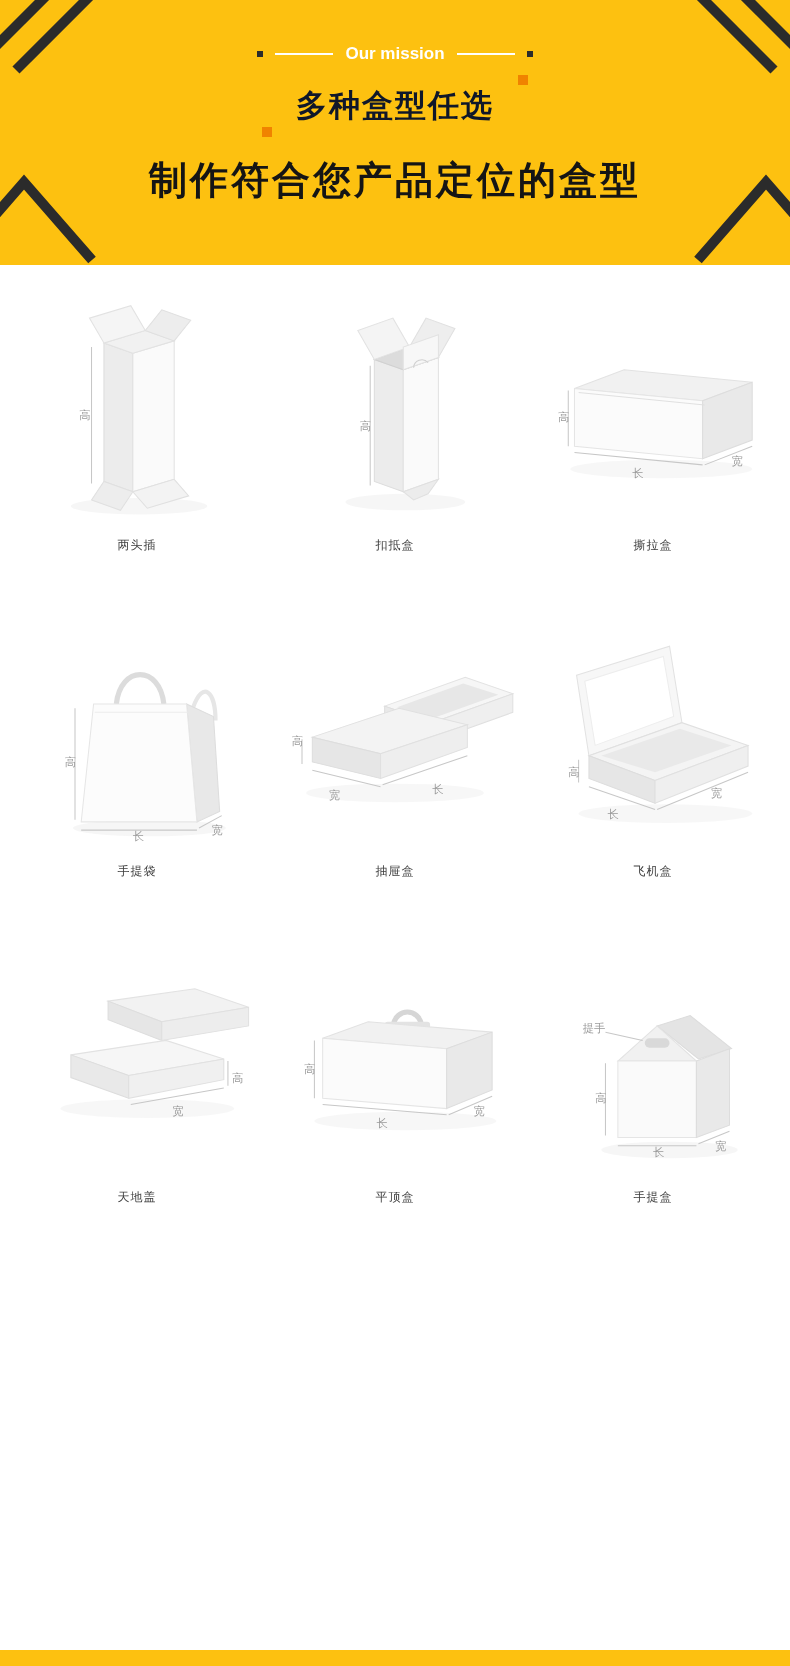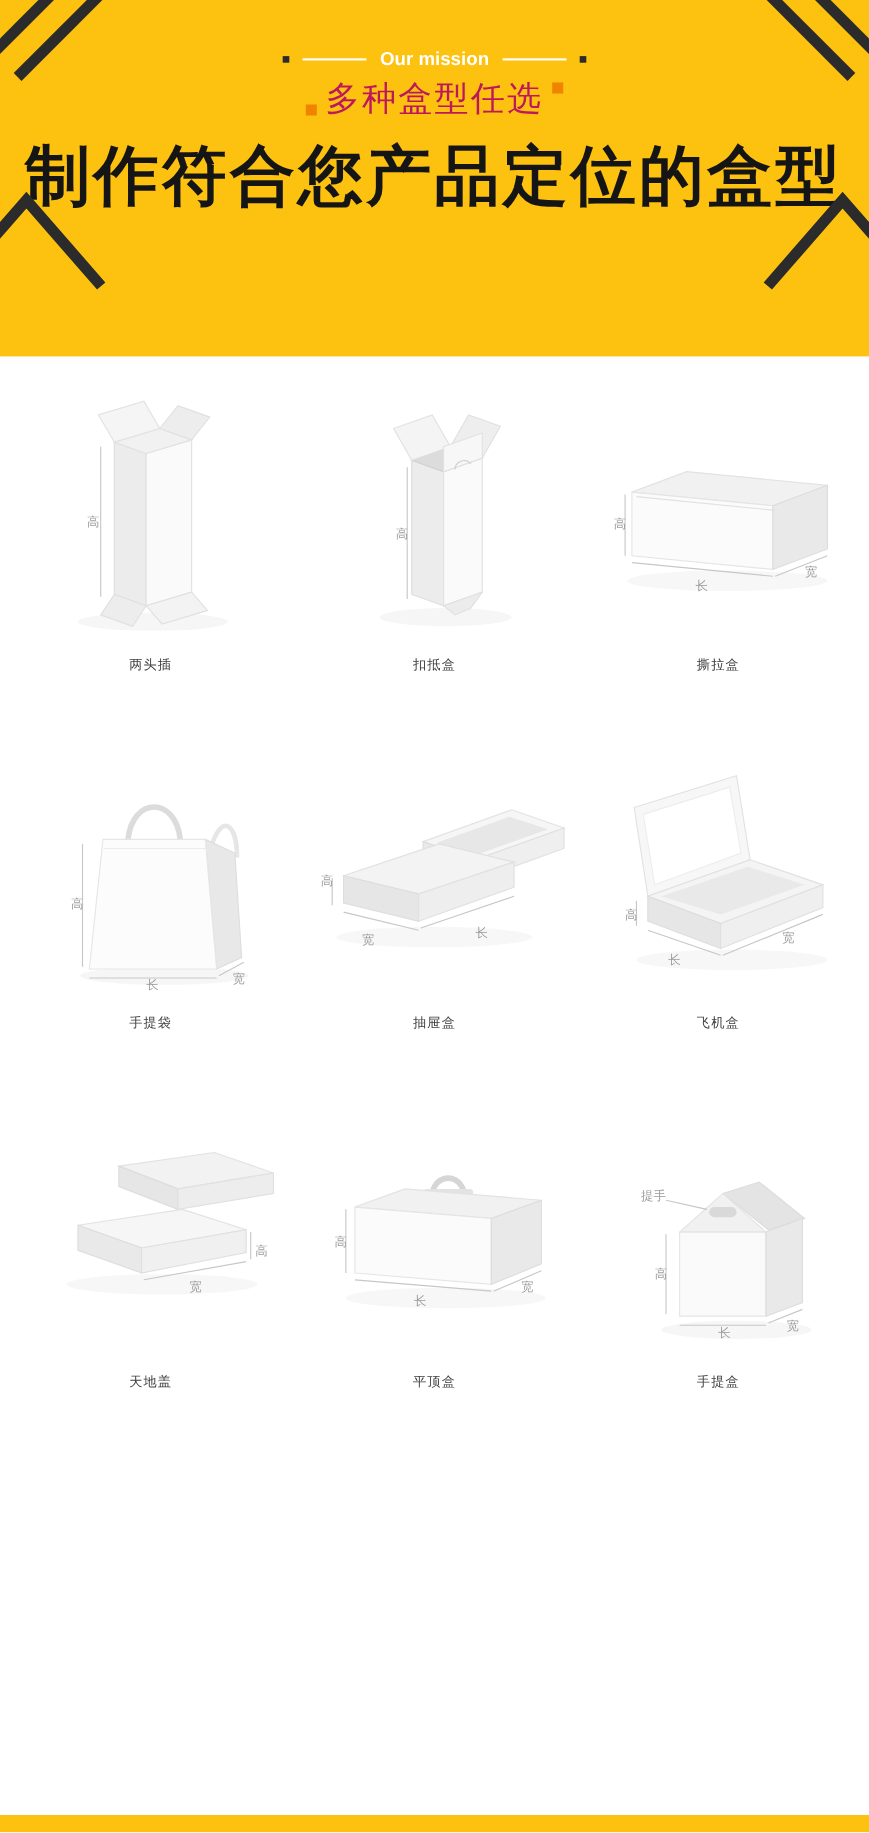--- a/index.html
+++ b/index.html
@@ -1,32 +1,32 @@
 <!DOCTYPE html>
 <html style="--accent: #FDC110; --page-bg: #FFFFFF; --decoration: #2B2B2B; --subtitle-square: #F08300; --mission-text: #FFFFFF; --title-text: #151515; --caption-text: #3E3E3E; --dim-text: #9B9B9B; --dim-line: #C7C7C7;"><head>
 <meta charset="utf-8">
 <style>
   html,body{margin:0;padding:0;background:#ffffff;}
   body{font-family:"Liberation Sans","DejaVu Sans",sans-serif;}
   .page{width:790px;min-height:1666px;margin:0 auto;background:var(--page-bg,#fff);
         display:flex;flex-direction:column;overflow:hidden;}
 
   
-  .hero{position:relative;height:324px;background:var(--accent,#FDC110);
+  .hero{position:relative;height:265px;background:var(--accent,#FDC110);
         text-align:center;overflow:hidden;flex:0 0 auto;}
   .mission-row{display:flex;align-items:center;justify-content:center;gap:12px;
                padding-top:44px;color:var(--mission-text,#fff);font-weight:bold;font-size:17px;}
   .mission-line{width:58px;height:2px;background:var(--mission-text,#fff);}
   .mini-sq{width:6px;height:6px;background:var(--decoration,#2b2b2b);}
   .subtitle-row{display:flex;justify-content:center;gap:8px;margin-top:8px;}
-  .subtitle{font-size:31px;font-weight:normal;color:#be185d;margin:0;letter-spacing:2px;line-height:1.15;}
+  .subtitle{font-size:31px;font-weight:bold;color:#0f172a;margin:16px;letter-spacing:2px;line-height:1.15;}
   .sq{width:10px;height:10px;background:var(--subtitle-square,#F08300);}
   .sq-left{align-self:flex-end;margin-bottom:3px;}
   .sq-right{align-self:flex-start;margin-top:3px;}
-  .hero-title{font-size:59px;font-weight:bold;color:var(--title-text,#151515);
+  .hero-title{font-size:38px;font-weight:bold;color:var(--title-text,#151515);
               margin:20px 0 0 0;letter-spacing:3px;line-height:1.1;}
   .deco{position:absolute;pointer-events:none;}
   .deco path{stroke:var(--decoration,#2b2b2b);fill:none;}
   .deco-tl{left:-16px;top:-16px;}
   .deco-tr{right:-16px;top:-16px;transform:scaleX(-1);}
   .deco-bl{left:-30px;top:150px;}
   .deco-br{right:-30px;top:150px;transform:scaleX(-1);}
 
   
   .grid{display:grid;grid-template-columns:repeat(3,1fr);padding:16px 8px 24px;flex:0 0 auto;}

